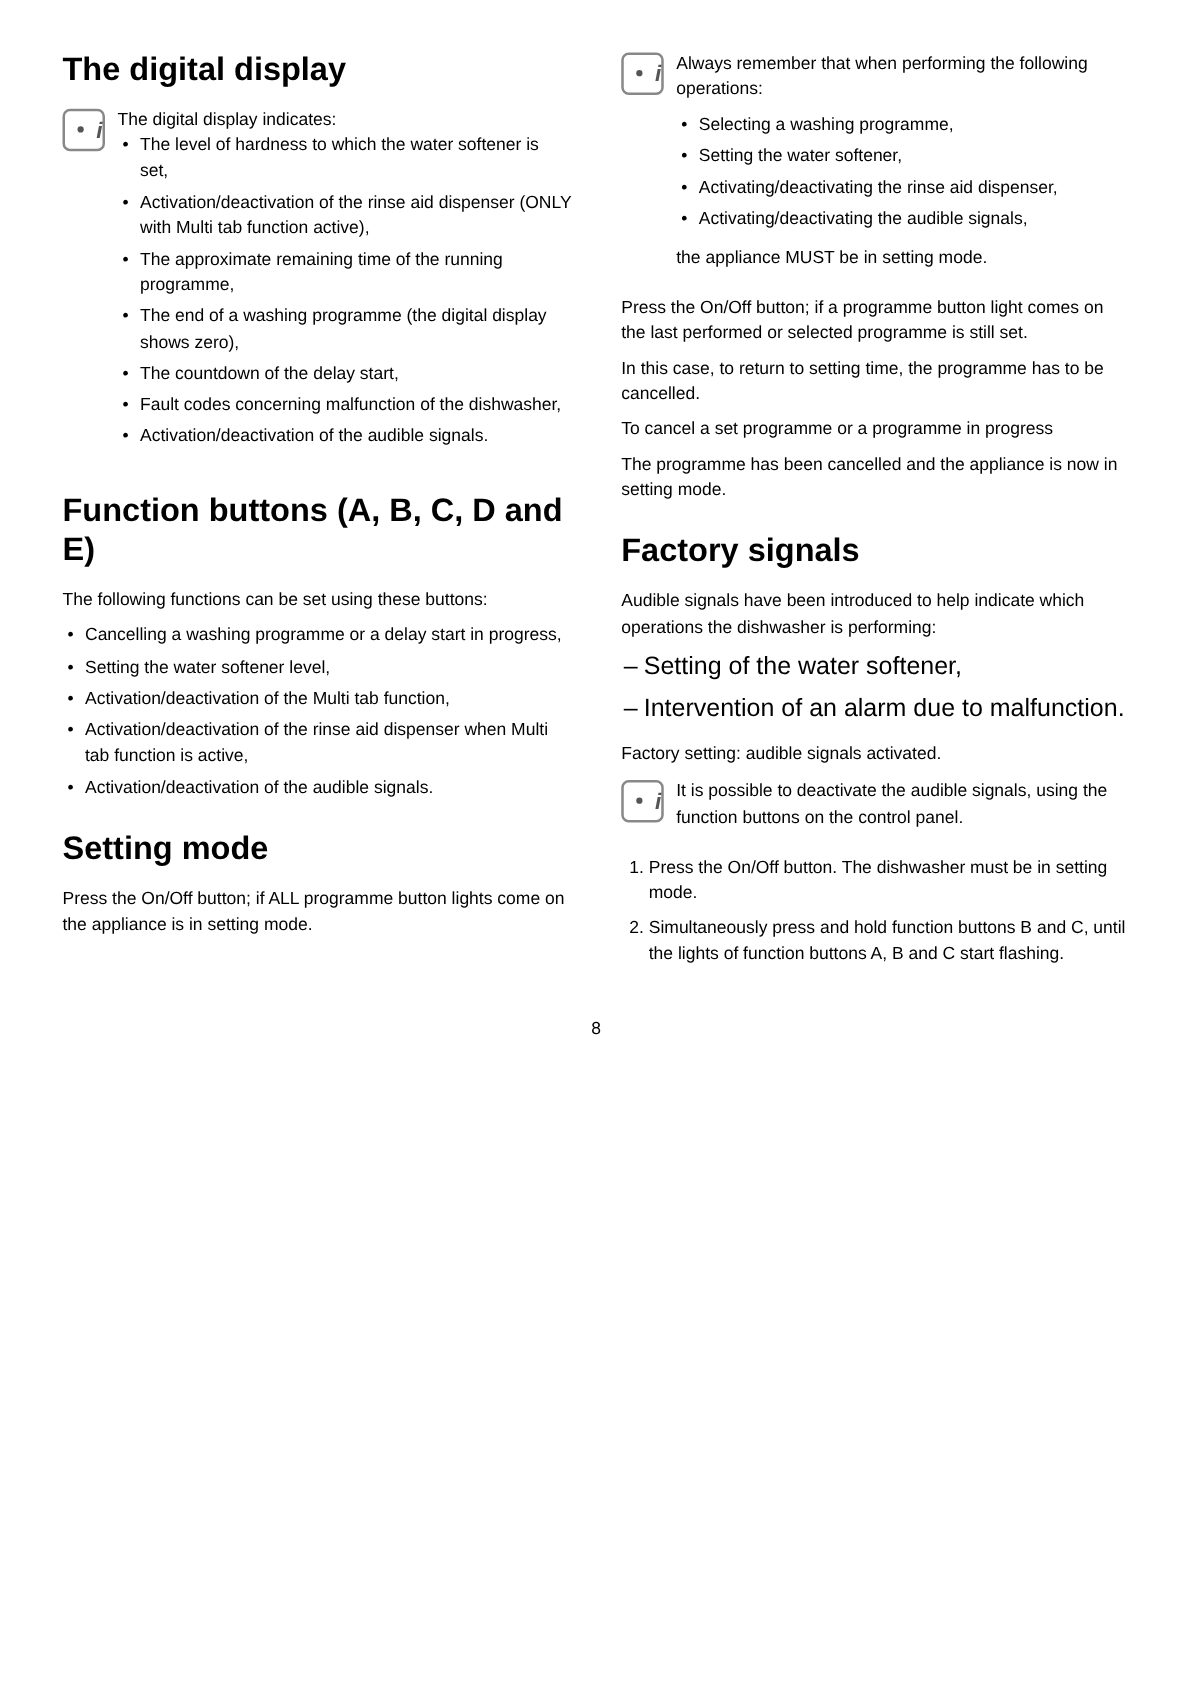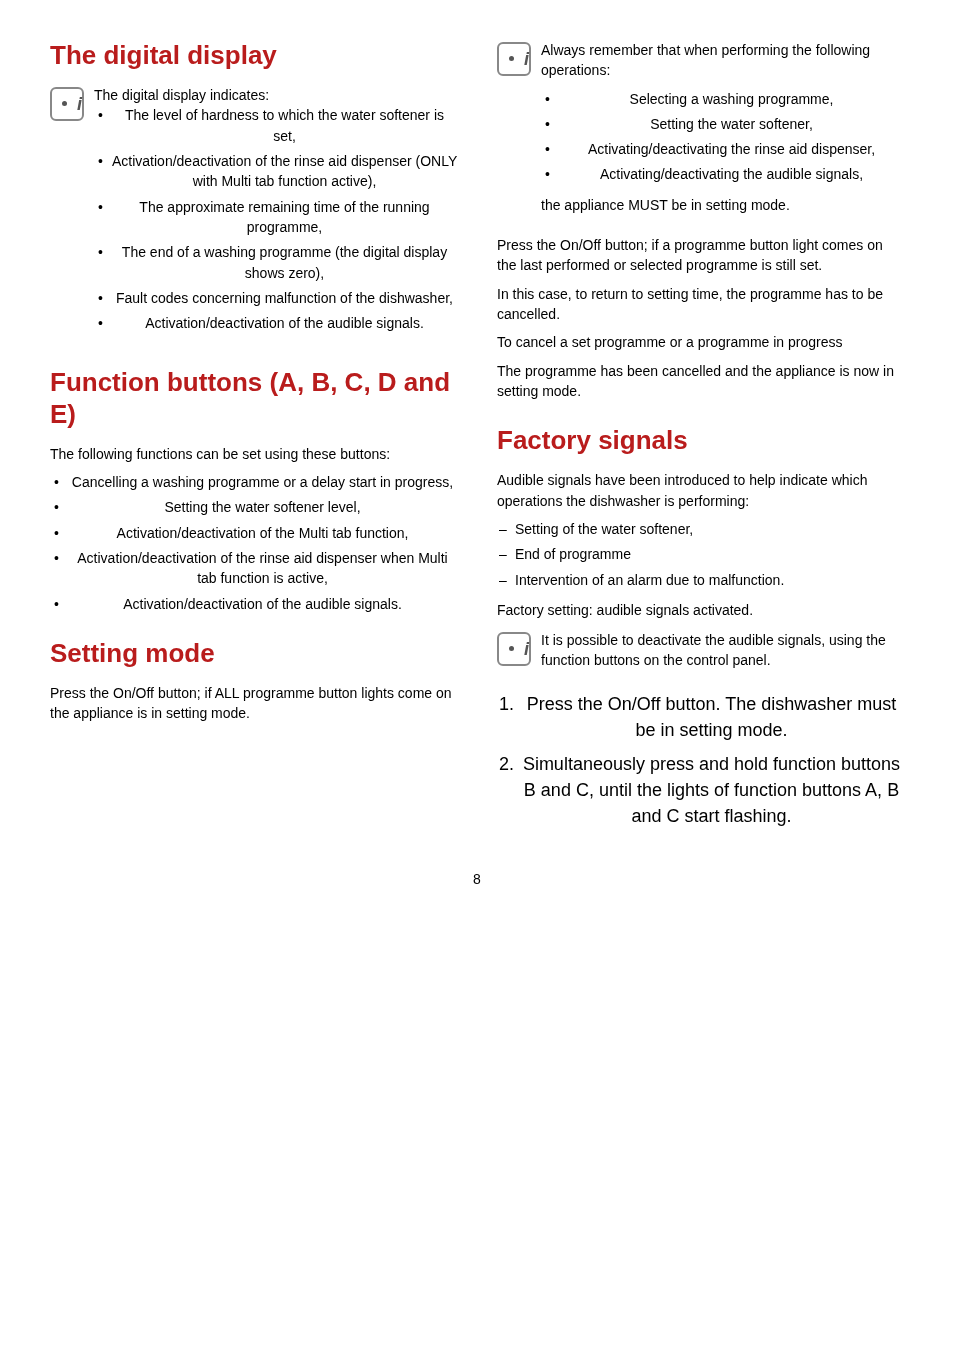--- a/index.html
+++ b/index.html
@@ -19,21 +19,21 @@
       grid-template-columns: 1fr 1fr;
       gap: 0 40px;
     }
 
     .left-col { }
     .right-col { }
 
     h2.section-title {
       font-size: 26px;
       font-weight: bold;
-      color: #b91c1c;
+      color: #000000;
       margin-bottom: 14px;
       line-height: 1.2;
     }
 
     .info-box {
       display: flex;
       align-items: flex-start;
       gap: 10px;
       margin-bottom: 10px;
     }
@@ -66,55 +66,53 @@
     ul.bullet-list {
       list-style: none;
       padding-left: 0;
       margin-bottom: 10px;
     }
     ul.bullet-list li {
       padding-left: 18px;
       position: relative;
       margin-bottom: 5px;
       font-size: 14px;
-      text-align: center;
     }
     ul.bullet-list li::before {
       content: "•";
       position: absolute;
       left: 4px;
       top: 0;
     }
 
     ul.dash-list {
       list-style: none;
       padding-left: 0;
       margin-bottom: 10px;
     }
     ul.dash-list li {
       padding-left: 18px;
       position: relative;
       margin-bottom: 5px;
-      font-size: 14px;
+      font-size: 20px;
     }
     ul.dash-list li::before {
       content: "–";
       position: absolute;
       left: 2px;
       top: 0;
     }
 
     ol.num-list {
       padding-left: 22px;
       margin-bottom: 10px;
     }
     ol.num-list li {
       margin-bottom: 8px;
-      font-size: 18px;
-      text-align: center;
+      font-size: 14px;
     }
 
     p { margin-bottom: 8px; font-size: 14px; }
 
     .bold { font-weight: normal; }
     .section-gap { margin-top: 24px; }
 
     .page-number {
       text-align: center;
       margin-top: 30px;
@@ -146,20 +144,21 @@
         <span class="dot"></span>
         i
       </div>
       <div>
         <span>The digital display indicates:</span>
         <ul class="bullet-list">
           <li>The level of hardness to which the water softener is set,</li>
           <li>Activation/deactivation of the rinse aid dispenser (<span class="bold">ONLY</span> with Multi tab function active),</li>
           <li>The approximate remaining time of the running programme,</li>
           <li>The end of a washing programme (the digital display shows zero),</li>
+          <li>The countdown of the delay start,</li>
           <li>Fault codes concerning malfunction of the dishwasher,</li>
           <li>Activation/deactivation of the audible signals.</li>
         </ul>
       </div>
     </div>
 
     <div class="section-gap">
       <h2 class="section-title">Function buttons (A, B, C, D and E)</h2>
       <p>The following functions can be set using these buttons:</p>
       <ul class="bullet-list">
@@ -201,21 +200,20 @@
     <p>In this case, to return to setting time, the programme has to be cancelled.</p>
 
     <p><span class="bold">To cancel a set programme or a programme in progress</span></p>
     <p>The programme has been cancelled and the appliance is now in setting mode.</p>
 
     <div class="section-gap">
       <h2 class="section-title">Factory signals</h2>
       <p>Audible signals have been introduced to help indicate which operations the dishwasher is performing:</p>
       <ul class="dash-list">
         <li><span class="bold">Setting of the water softener,</span></li>
-        <li><span class="bold">End of programme</span></li>
         <li><span class="bold">Intervention of an alarm due to malfunction.</span></li>
       </ul>
       <p><span class="bold">Factory setting:</span> audible signals activated.</p>
 
       <div class="info-note" style="margin-top:10px;">
         <div class="info-icon">
           <span class="dot"></span>
           i
         </div>
         <div class="info-note-text">

